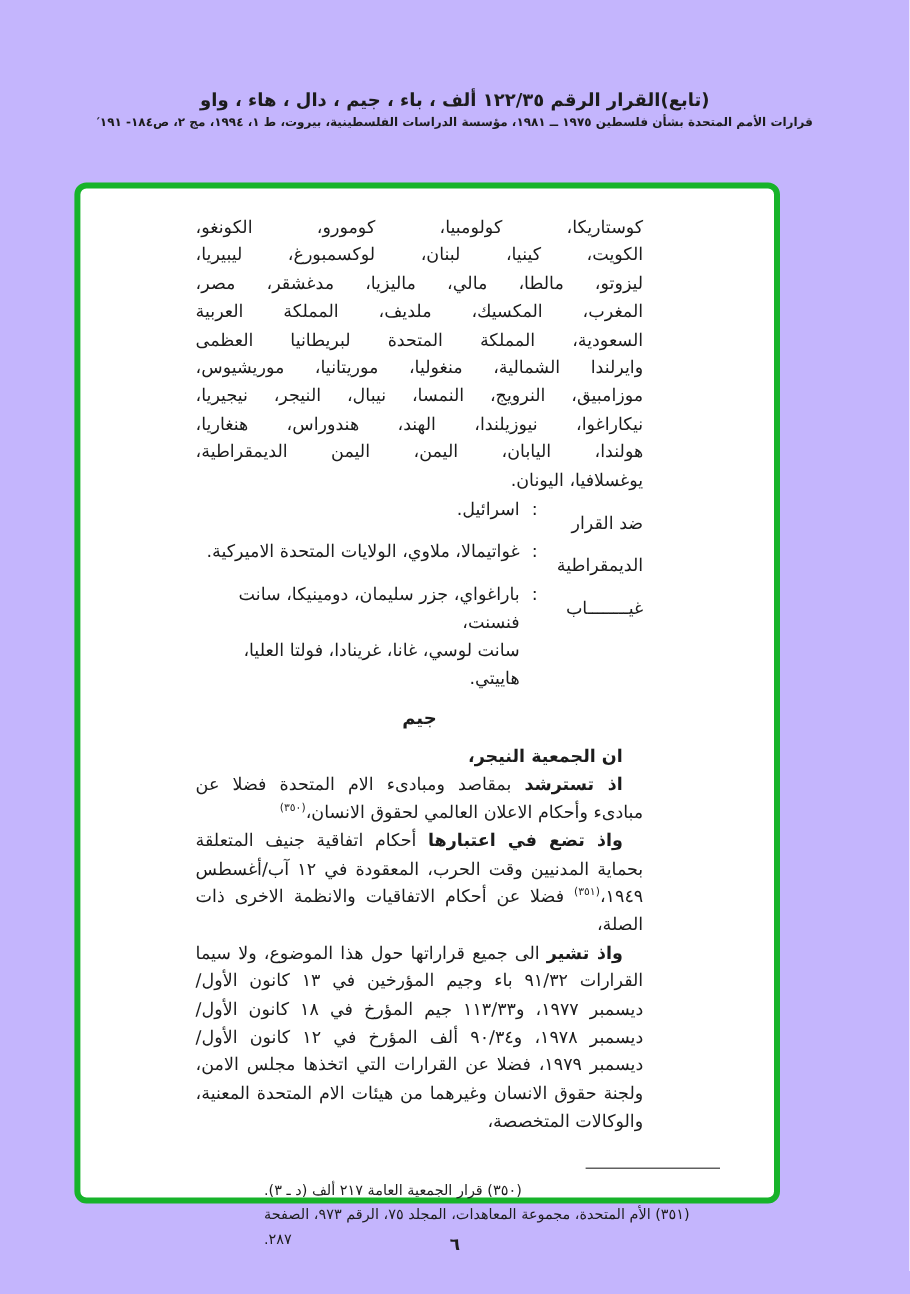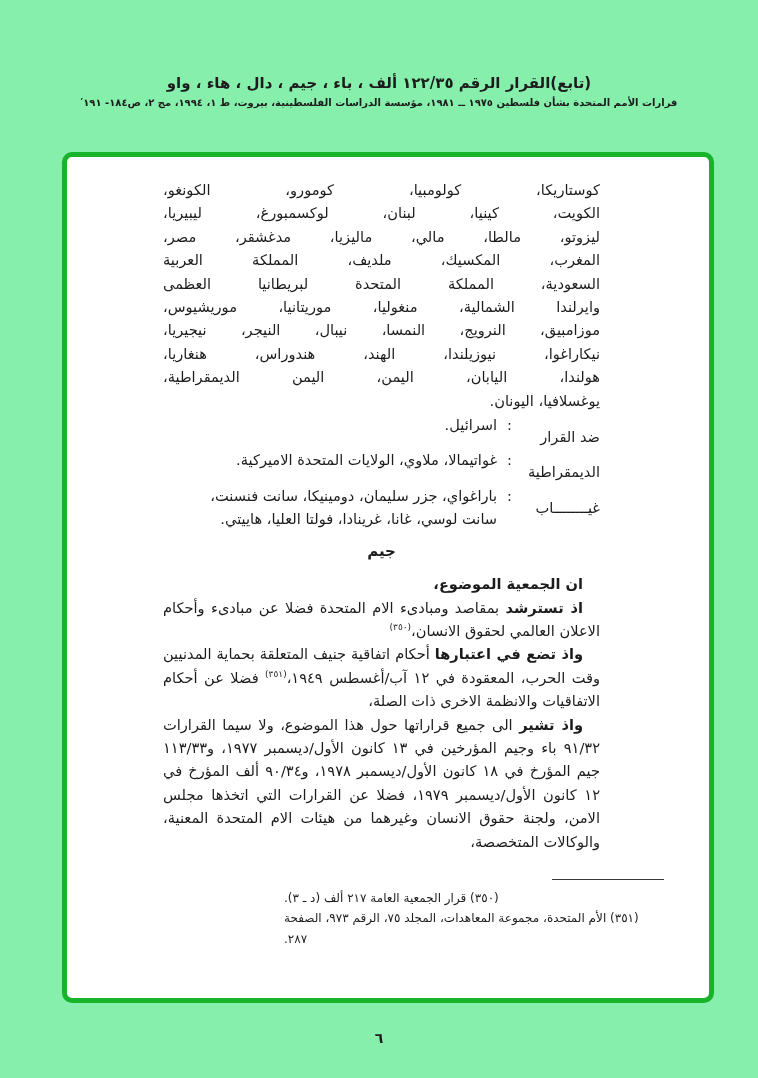--- a/index.html
+++ b/index.html
@@ -2,31 +2,31 @@
 <html lang="ar" dir="rtl"><head>
 <meta charset="utf-8">
 <style>
   * { box-sizing: border-box; }
   html, body { margin: 0; padding: 0; background: #ffffff; }
   body {
     width: 758px; height: 1078px;
     font-family: "DejaVu Sans", sans-serif;
     color: #1c1c1c;
   }
-  .page { position: relative; width: 758px; height: 1078px; direction: rtl; overflow: hidden; background: #86efac; }
+  .page { position: relative; width: 758px; height: 1078px; direction: rtl; overflow: hidden; background: #c4b5fd; }
 
   
   .header { position: absolute; top: 74px; left: 0; right: 0; text-align: center; }
   .h1 { font-size: 15px; font-weight: bold; }
   .h2 { font-size: 10px; font-weight: bold; margin-top: 5px; }
 
   
   .frame {
     position: absolute; top: 152px; left: 62px;
-    width: 652px; height: 851px;
+    width: 588px; height: 851px;
     border: 5px solid #17b32a; border-radius: 10px;
     padding-top: 21px;
     background: #fff;
   }
 
   .main-col { margin: 0 109px 0 96px; font-size: 14.6px; line-height: 23.4px; }
 
   
   .jline { text-align: justify; text-align-last: justify; }
   .jlist .jline:last-child { text-align-last: right; }
@@ -106,21 +106,21 @@
             <span class="vote-colon">:</span>
             <span class="vote-value">باراغواي، جزر سليمان، دومينيكا، سانت فنسنت،
 سانت لوسي، غانا، غرينادا، فولتا العليا، هاييتي.</span>
           </div>
         </div>
 
       <div class="sec-head">جيم</div>
 
       <div>
 
-          <div class="para"><b>ان الجمعية الموضوع،</b><span></span><sup class="fnref"></sup><span></span></div>
+          <div class="para"><b>ان الجمعية النيجر،</b><span></span><sup class="fnref"></sup><span></span></div>
 
           <div class="para"><b>اذ تسترشد</b><span> بمقاصد ومبادىء الام المتحدة فضلا عن مبادىء وأحكام الاعلان العالمي لحقوق الانسان،</span><sup class="fnref">(٣٥٠)</sup><span></span></div>
 
           <div class="para"><b>واذ تضع في اعتبارها</b><span> أحكام اتفاقية جنيف المتعلقة بحماية المدنيين وقت الحرب، المعقودة في ١٢ آب/أغسطس ١٩٤٩،</span><sup class="fnref">(٣٥١)</sup><span>  فضلا عن أحكام الاتفاقيات والانظمة الاخرى ذات الصلة،</span></div>
 
           <div class="para"><b>واذ تشير</b><span> الى جميع قراراتها حول هذا الموضوع، ولا سيما القرارات ٩١/٣٢ باء وجيم المؤرخين في ١٣ كانون الأول/ديسمبر ١٩٧٧، و١١٣/٣٣ جيم المؤرخ في ١٨ كانون الأول/ديسمبر ١٩٧٨، و٩٠/٣٤ ألف المؤرخ في ١٢ كانون الأول/ديسمبر ١٩٧٩، فضلا عن القرارات التي اتخذها مجلس الامن، ولجنة حقوق الانسان وغيرهما من هيئات الام المتحدة المعنية، والوكالات المتخصصة،</span><sup class="fnref"></sup><span></span></div>
         </div>
     </div>
 
     <div class="footnotes">

